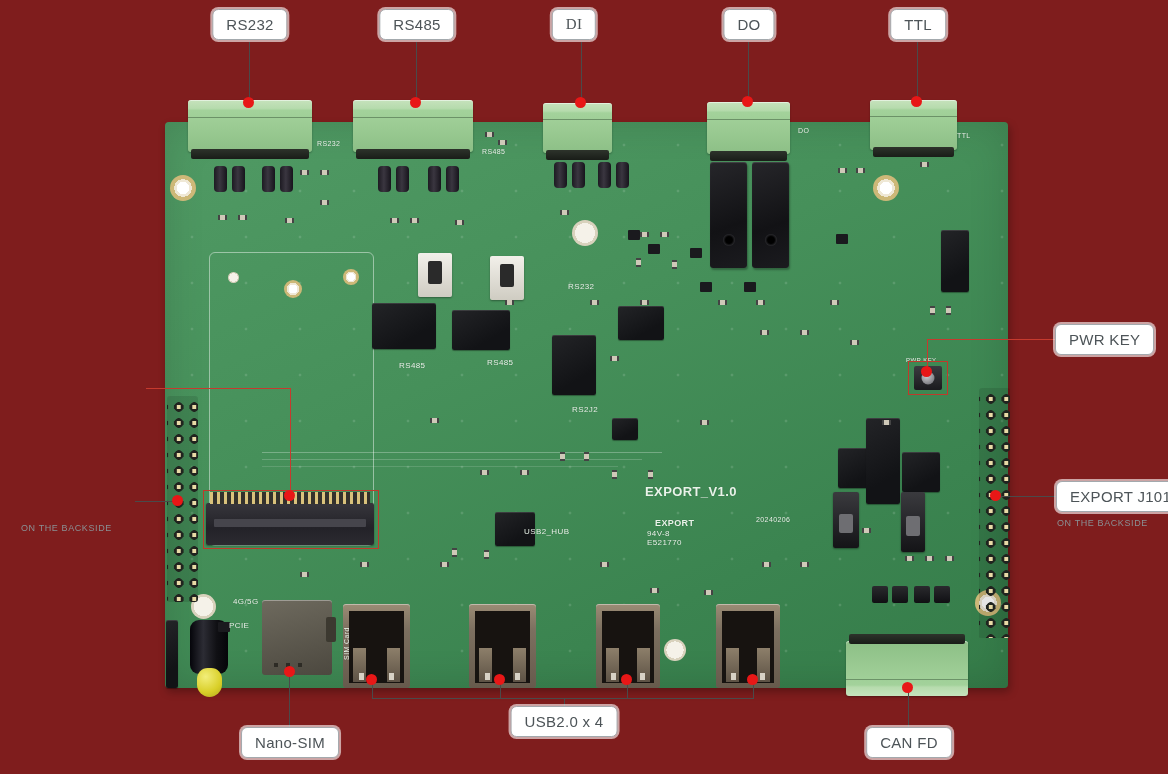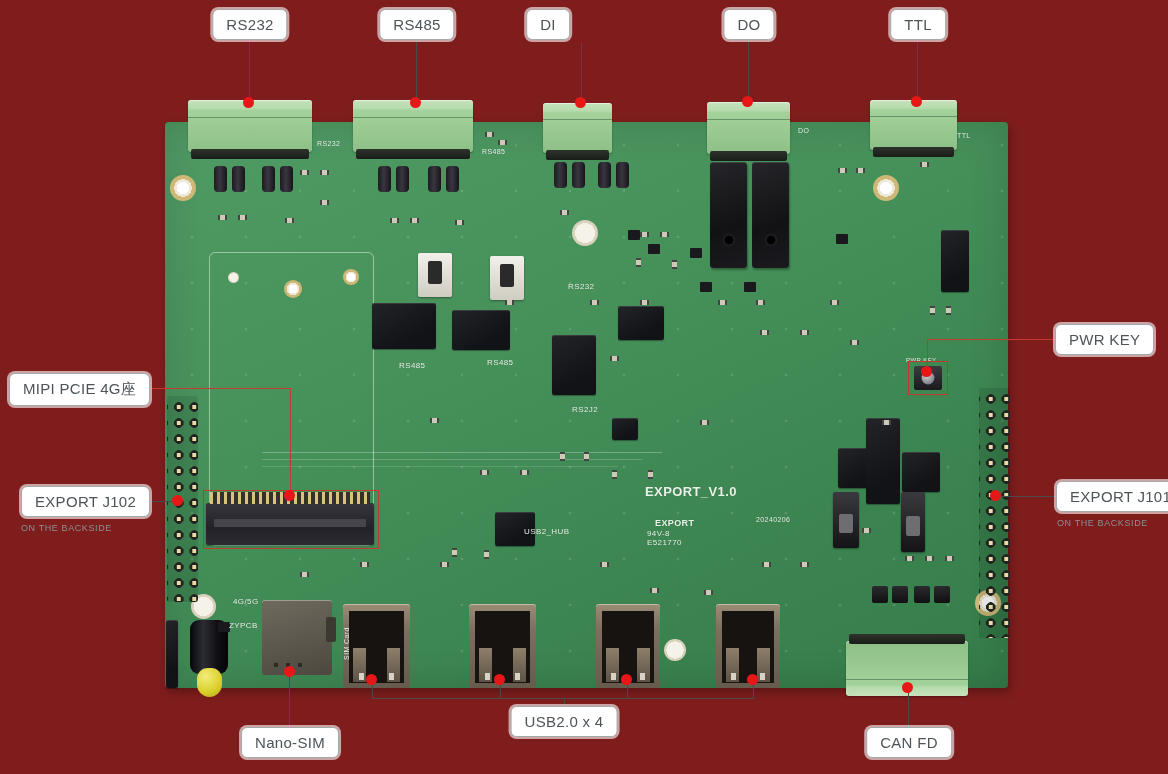--- a/index.html
+++ b/index.html
@@ -227,21 +227,21 @@
     </div>
 
   <div class="label-box" style="left:250px;top:9px;">RS232</div>
   <div class="lead v" style="left:249px;top:42px;height:61px;"></div>
   <div class="dot" style="left:243px;top:97px;"></div>
 
   <div class="label-box" style="left:417px;top:9px;">RS485</div>
   <div class="lead v" style="left:416px;top:42px;height:61px;"></div>
   <div class="dot" style="left:410px;top:97px;"></div>
 
-  <div class="label-box" style="left:548px;top:9px;">DI</div>
+  <div class="label-box" style="left:574px;top:9px;font-family:Liberation Serif, serif;">DI</div>
   <div class="lead v" style="left:581px;top:42px;height:61px;"></div>
   <div class="dot" style="left:575px;top:97px;"></div>
 
   <div class="label-box" style="left:749px;top:9px;">DO</div>
   <div class="lead v" style="left:748px;top:42px;height:60px;"></div>
   <div class="dot" style="left:742px;top:96px;"></div>
 
   <div class="label-box" style="left:918px;top:9px;">TTL</div>
   <div class="lead v" style="left:917px;top:42px;height:60px;"></div>
   <div class="dot" style="left:911px;top:96px;"></div>
@@ -250,27 +250,25 @@
   <div class="lead h red" style="left:927px;top:339px;width:128px;"></div>
   <div class="lead v red" style="left:927px;top:339px;height:33px;"></div>
   <div class="dot" style="left:921px;top:366px;"></div>
   <div class="hl-rect" style="left:908px;top:361px;width:38px;height:32px;"></div>
 
   <div class="label-box anchor-left" style="left:1056px;top:481px;">EXPORT J101</div>
   <div class="lead h" style="left:1000px;top:496px;width:56px;"></div>
   <div class="dot" style="left:990px;top:490px;"></div>
   <div class="backside-note" style="left:1057px;top:518px;">ON THE BACKSIDE</div>
 
-  <div class="label-box anchor-left" style="left:9px;top:373px;">MIPI PCIE 4G座</div>
   <div class="lead h red" style="left:146px;top:388px;width:144px;"></div>
   <div class="lead v red" style="left:290px;top:388px;height:108px;"></div>
   <div class="dot" style="left:284px;top:490px;"></div>
   <div class="hl-rect" style="left:203px;top:490px;width:174px;height:57px;"></div>
 
-  <div class="label-box anchor-left" style="left:21px;top:486px;">EXPORT J102</div>
   <div class="lead h" style="left:135px;top:501px;width:43px;"></div>
   <div class="dot" style="left:172px;top:495px;"></div>
   <div class="backside-note" style="left:21px;top:523px;">ON THE BACKSIDE</div>
 
   <div class="label-box" style="left:290px;top:727px;">Nano-SIM</div>
   <div class="lead v" style="left:289px;top:676px;height:51px;"></div>
   <div class="dot" style="left:284px;top:666px;"></div>
 
   <div class="label-box" style="left:564px;top:706px;">USB2.0 x 4</div>
   <div class="lead v" style="left:564px;top:698px;height:29px;"></div>
@@ -296,21 +294,21 @@
     <span class="silk" style="left: 524px; top: 527px; font-size: 8px;">USB2_HUB</span>
     <span class="silk" style="left: 399px; top: 361px; font-size: 8px;">RS485</span>
     <span class="silk" style="left: 487px; top: 358px; font-size: 8px;">RS485</span>
     <span class="silk" style="left: 568px; top: 282px; font-size: 8px;">RS232</span>
     <span class="silk" style="left: 572px; top: 405px; font-size: 8px;">RS2J2</span>
     <span class="silk" style="left: 317px; top: 140px; font-size: 7px;">RS232</span>
     <span class="silk" style="left: 482px; top: 148px; font-size: 7px;">RS485</span>
     <span class="silk" style="left: 957px; top: 132px; font-size: 7px;">TTL</span>
     <span class="silk" style="left: 798px; top: 127px; font-size: 7px;">DO</span>
     <span class="silk" style="left: 233px; top: 597px; font-size: 8px;">4G/5G</span>
-    <span class="silk" style="left: 229px; top: 621px; font-size: 8px;">ZYPCB</span>
+    <span class="silk" style="left: 229px; top: 621px; font-size: 8px;">PCIE</span>
     <span class="silk" style="left: 330px; top: 640px; font-size: 7px; transform: rotate(-90deg);">SIM Card</span>
     <span class="silk" style="left: 906px; top: 357px; font-size: 6px;">PWR KEY</span>
     <div class="cap" style="left: 214px; top: 166px;"></div>
     <div class="cap" style="left: 232px; top: 166px;"></div>
     <div class="cap" style="left: 262px; top: 166px;"></div>
     <div class="cap" style="left: 280px; top: 166px;"></div>
     <div class="cap" style="left: 378px; top: 166px;"></div>
     <div class="cap" style="left: 396px; top: 166px;"></div>
     <div class="cap" style="left: 428px; top: 166px;"></div>
     <div class="cap" style="left: 446px; top: 166px;"></div>

